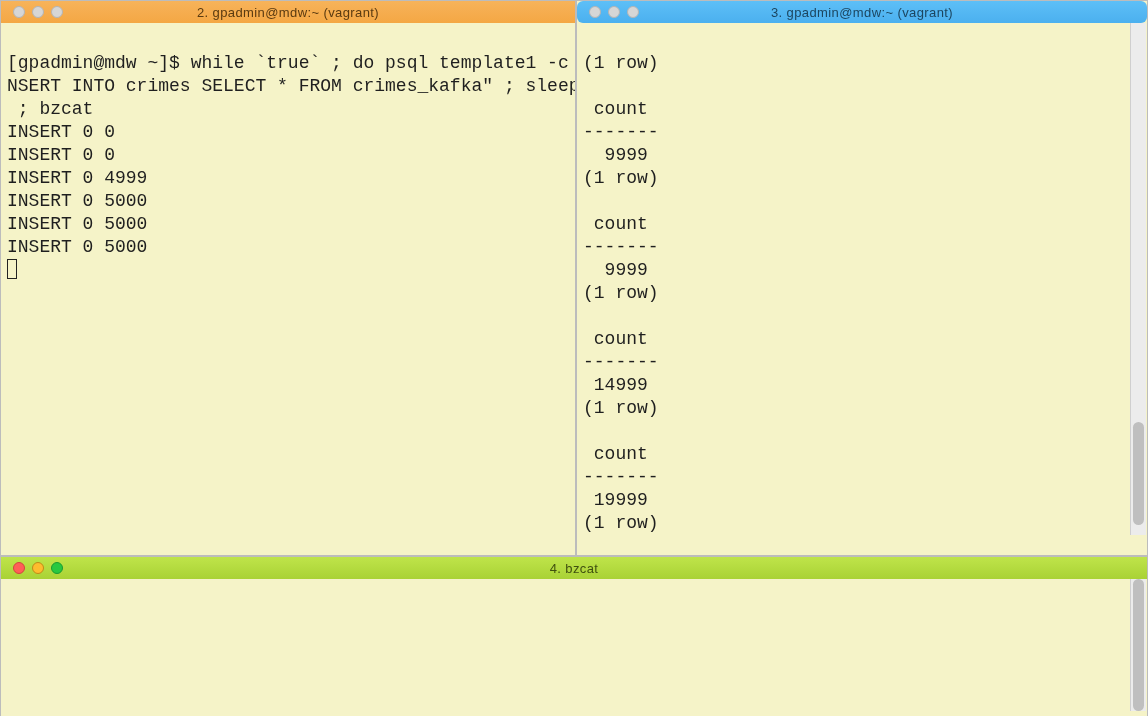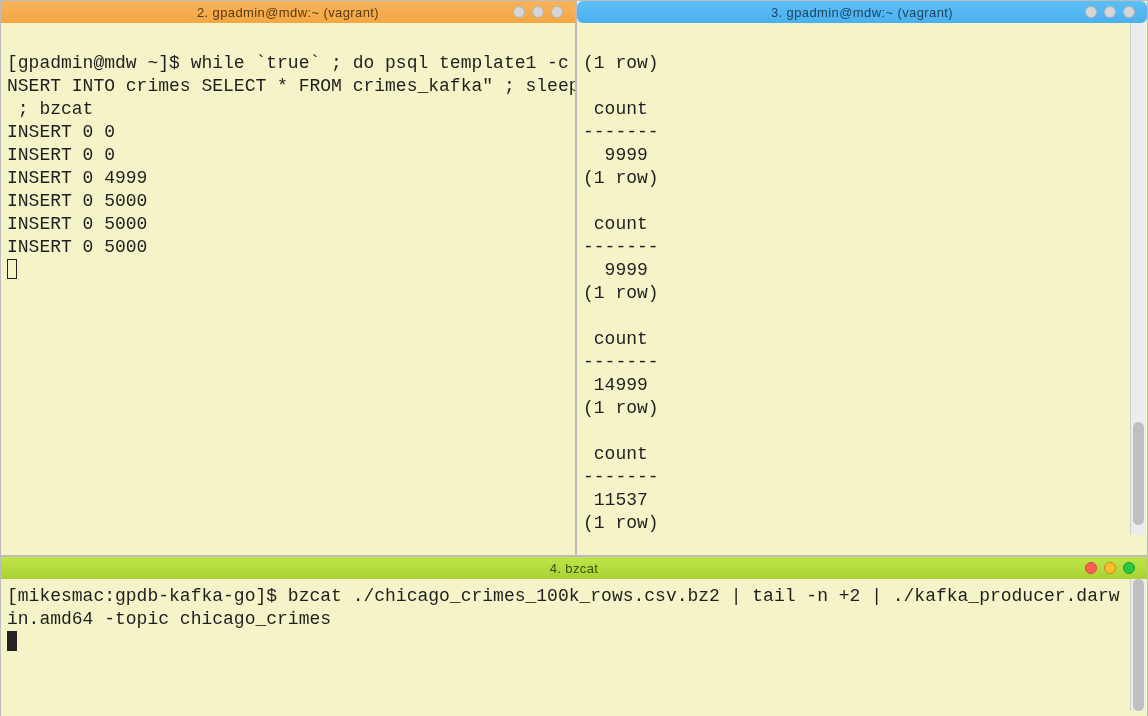--- a/index.html
+++ b/index.html
@@ -1,18 +1,18 @@
 <!DOCTYPE html>
 <html><head>
 <meta charset="utf-8">
 <style>
   * { margin: 0; padding: 0; box-sizing: border-box; }
   html, body { width: 1148px; height: 716px; font-family: Menlo, Monaco, "Courier New", monospace; font-size: 18px; line-height: 23px; background: #888; overflow: hidden; }
   .window { position: absolute; background: #f5f3c8; border: 1px solid #bcbcbc; overflow: hidden; }
-  .titlebar { height: 22px; display: flex; align-items: center; font-size: 13px; line-height: 13px; letter-spacing: 0.4px; padding: 0 12px; font-family: -apple-system, "Helvetica Neue", Arial, sans-serif; color: #555; position: relative; justify-content: flex-end; }
+  .titlebar { height: 22px; display: flex; align-items: center; font-size: 13px; line-height: 13px; letter-spacing: 0.4px; padding: 0 12px; font-family: -apple-system, "Helvetica Neue", Arial, sans-serif; color: #555; position: relative; }
   .titlebar .title { position: absolute; left: 50%; transform: translateX(-50%); white-space: nowrap; }
   .traffic { display: flex; gap: 7px; align-items: center; }
   .tl { width: 12px; height: 12px; border-radius: 50%; border: 1px solid rgba(0,0,0,0.15); }
   .tl.red   { background: #ff5f57; border-color: #d3463e; }
   .tl.yel   { background: #febc2e; border-color: #c08b16; }
   .tl.grn   { background: #28c840; border-color: #1b9b2f; }
   .tl.dim   { background: #d6d6d6; border-color: #b5b5b5; }
   .tb-orange { background: linear-gradient(#f7b35a,#f4a744); color: #5a3a10; }
   .tb-blue   { background: linear-gradient(#5dbff7,#4bb0ef); color: #1c4660; border-radius: 6px; }
   .tb-green  { background: linear-gradient(#bfe44a,#a9d235); color: #405010; }
@@ -72,36 +72,34 @@
 <span>  9999</span>
 <span>(1 row)</span>
 <span></span>
 <span> count </span>
 <span>-------</span>
 <span> 14999</span>
 <span>(1 row)</span>
 <span></span>
 <span> count </span>
 <span>-------</span>
-<span> 11537</span>
+<span> 19999</span>
 <span>(1 row)</span>
 <span></span>
 </div>
   <div class="scrollbar-right">
     <div class="sb-thumb" style="top:78%;height:20%;"></div>
   </div>
 </div>
 
 <div id="w4" class="window">
   <div class="titlebar tb-green">
     <div class="traffic">
       <span class="tl red"></span>
       <span class="tl yel"></span>
       <span class="tl grn"></span>
     </div>
     <span class="title">4. bzcat</span>
   </div>
-  <div class="term-body" style="white-space: pre-wrap; word-break: break-all; padding-right:18px;"><span>[mikesmac:gpdb-kafka-go]$ bzcat ./chicago_crimes_100k_rows.csv.bz2 | tail -n +2 | ./kafka_producer.darwin.amd64 -topic chicago_crimes</span>
-<span class="cursor" style="background:#222;"></span></div>
   <div class="scrollbar-right">
     <div class="sb-thumb" style="top:0;height:100%;"></div>
   </div>
 </div>
 
 </body></html>

